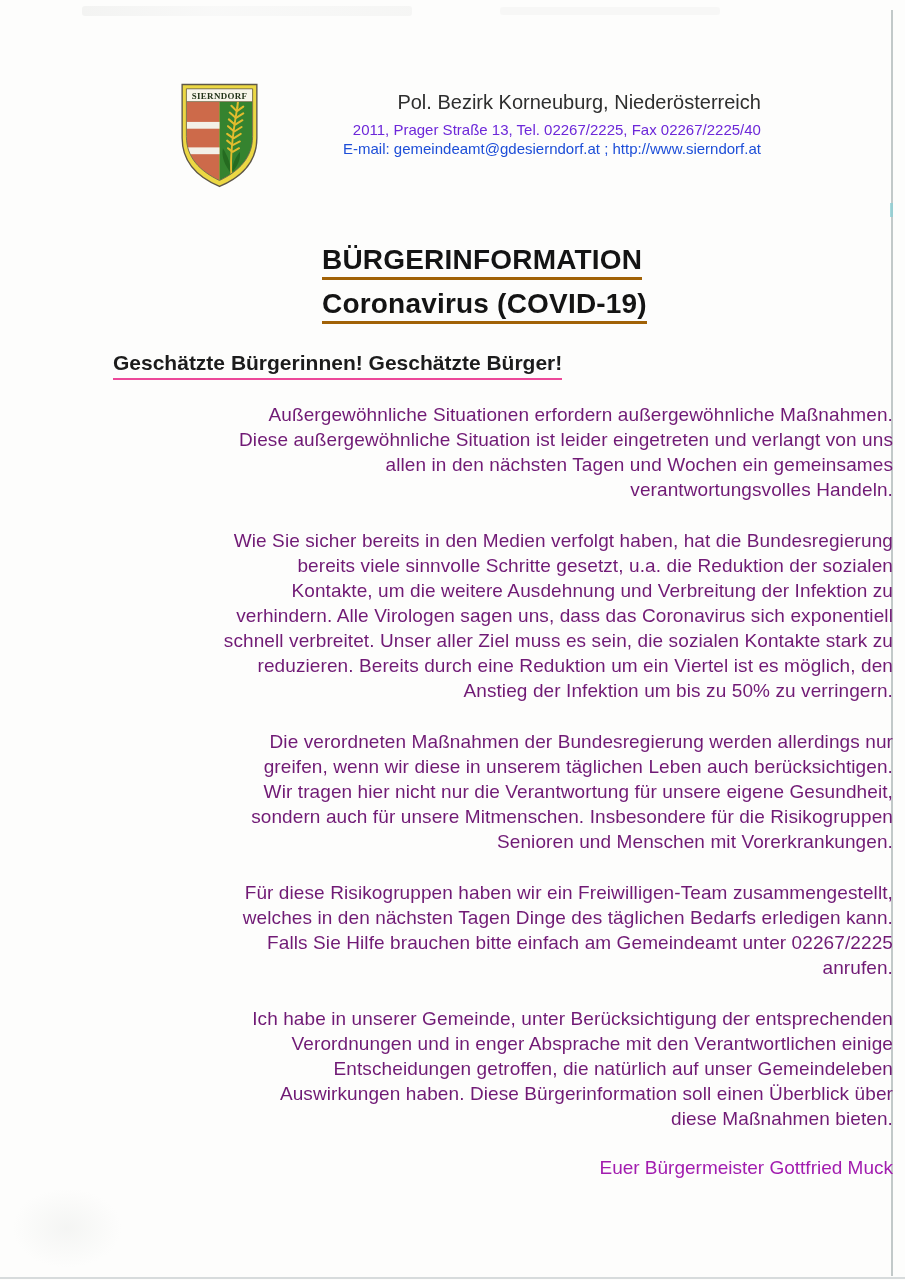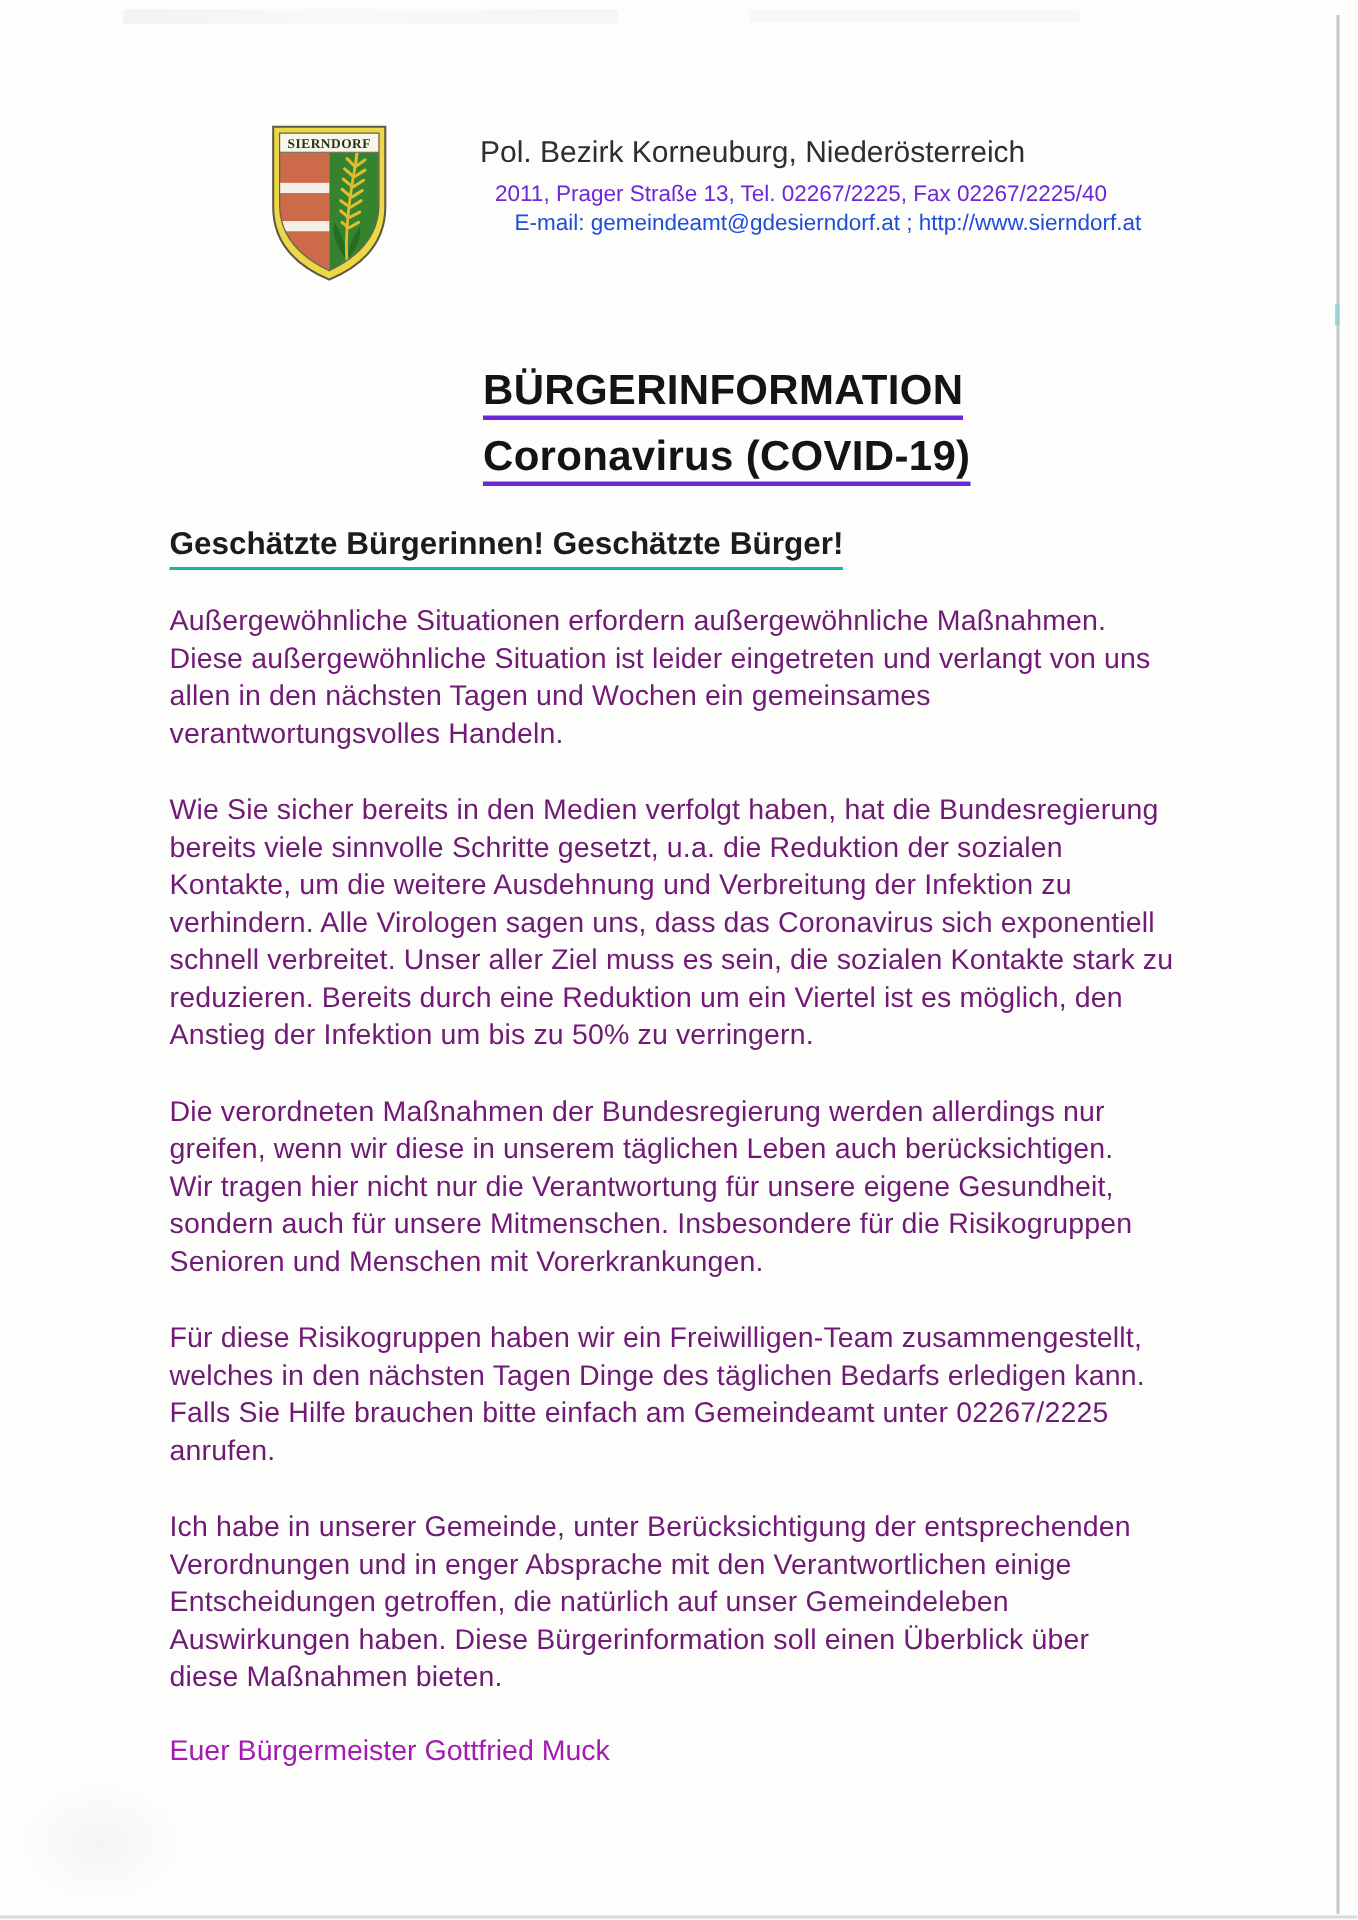--- a/index.html
+++ b/index.html
@@ -3,20 +3,21 @@
 <meta charset="utf-8">
 <style>
   html, body { margin:0; padding:0; background:#ffffff; }
   #page {
     position: relative;
     width: 905px; height: 1280px;
     background: #fdfdfc;
     overflow: hidden;
     font-family: "Liberation Sans", sans-serif;
     color: #1f1f1f;
+    text-align: right;
   }
   
   .scan-edge-right {
     position:absolute; left:891px; top:10px; bottom:4px; width:2px;
     background:#aeb7b8; opacity:.75;
   }
   .scan-tick-cyan {
     position:absolute; left:890px; top:203px; width:3px; height:14px;
     background:#8fd0d4; opacity:.8;
   }
@@ -46,27 +47,27 @@
     line-height:36px; letter-spacing:.3px; margin:0;
   }
   .district { font-size:20px; color:#2e2e2e; line-height:27px; margin-top:3px; }
   .address  { font-size:15px; color:#6d28d9; line-height:19px; margin-top:4px; margin-left:10px; }
   .contact  { font-size:15px; color:#1d4ed8; line-height:19px; margin-left:23px; }
   
   .doc-title { position:absolute; left:322px; top:244px; }
   .doc-title-line {
     display:table; font-size:28px; font-weight:700; color:#141414;
     line-height:31px; letter-spacing:.2px;
-    border-bottom:3px solid #6d28d9; padding-bottom:2px; margin-bottom:8px;
+    border-bottom:3px solid #a16207; padding-bottom:2px; margin-bottom:8px;
   }
   
   .salutation {
     position:absolute; left:113px; top:351px;
     display:table; font-size:21px; font-weight:700; color:#1c1c1c;
-    border-bottom:2px solid #14b8a6; padding-bottom:3px;
+    border-bottom:2px solid #ec4899; padding-bottom:3px;
   }
   .letter-body { position:absolute; left:113px; top:402px; width:780px; }
   .letter-body p {
     margin:0 0 26px 0; font-size:19px; line-height:25px;
     color:#701a75; white-space:pre-line; letter-spacing:.1px;
   }
   .signature { font-size:19px; color:#a21caf; }
   .crest-label {
     font-family:"Liberation Serif", serif; font-weight:700;
     letter-spacing:.4px;

